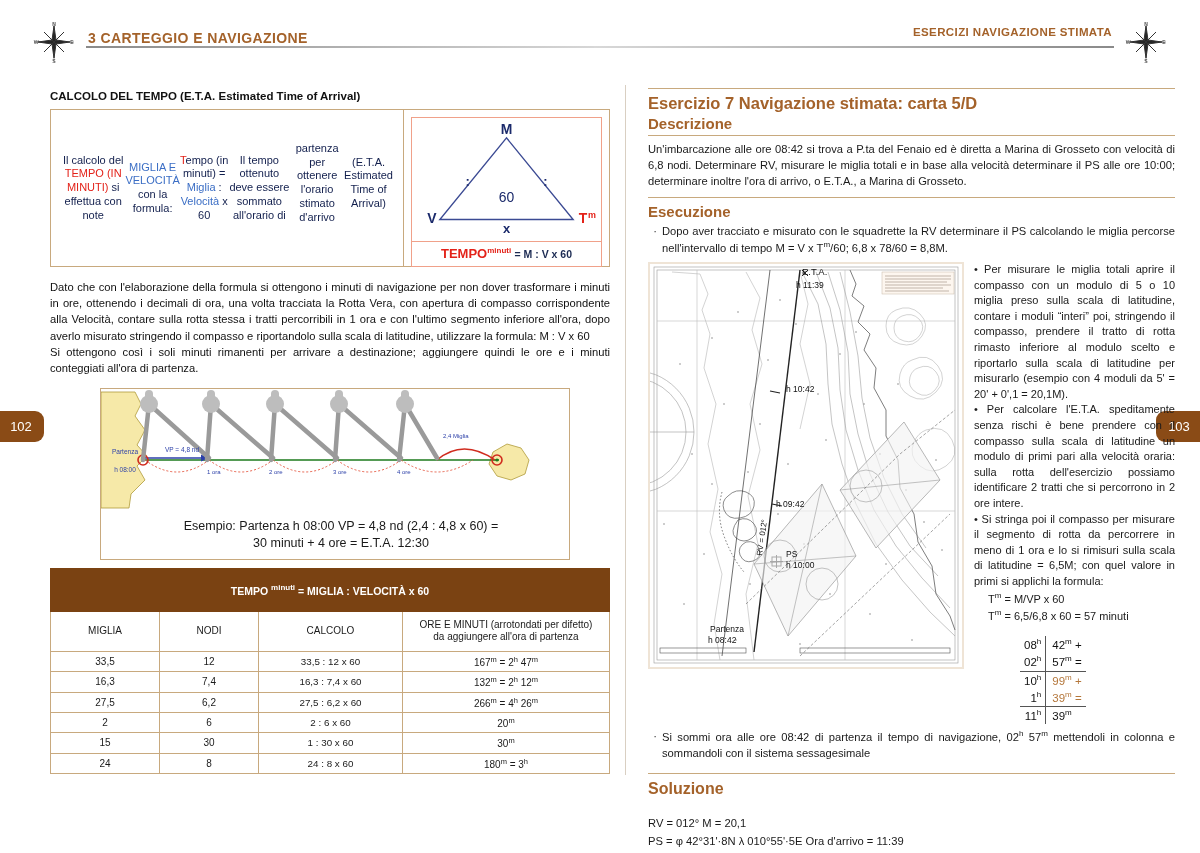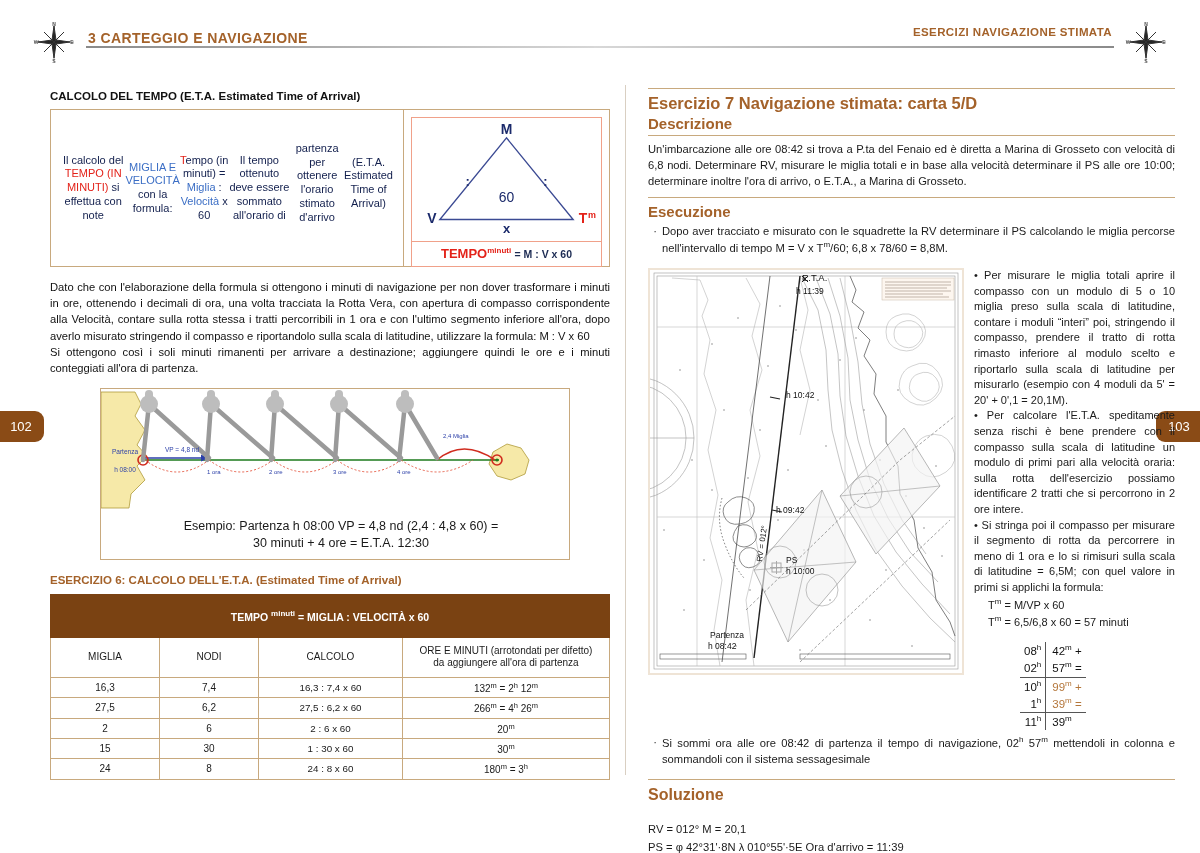--- a/index.html
+++ b/index.html
@@ -174,21 +174,21 @@
     color: #a4622a; font-size: 15px; font-weight: bold;
     margin: 2px 0 3px;
   }
   .rule-thin { height: 1px; background: #c8a97e; margin: 2px 0 5px; }
   .desc-text { font-size: 11.2px; line-height: 1.45; text-align: justify; }
 
   .bullet-row { display: flex; font-size: 11.2px; line-height: 1.45; margin-top: 3px;}
   .bullet-dot { width: 14px; flex: 0 0 14px; text-align: center; color:#333; }
   .bullet-txt { flex: 1 1 auto; text-align: justify; }
 
-  .two-col { display: flex; margin-top: 12px; justify-content: space-between; }
+  .two-col { display: flex; margin-top: 6px; justify-content: space-between; }
   .chart-wrap {
     flex: 0 0 316px; width: 316px; height: 407px;
     border: 2px solid #efe4d6;
     box-sizing: border-box;
     position: relative;
     overflow: hidden;
     background: #fff;
   }
   .side-col {
     flex: 1 1 auto;
@@ -389,38 +389,43 @@
         <text x="232" y="84" font-size="6" fill="#2b3fa8" font-family="Liberation Sans">3 ore</text>
         <text x="296" y="84" font-size="6" fill="#2b3fa8" font-family="Liberation Sans">4 ore</text>
         <text x="342" y="48" font-size="6" fill="#2b3fa8" font-family="Liberation Sans">2,4 Miglia</text>
       </svg>
       <div class="example-cap">
         <div>Esempio: Partenza h 08:00  VP = 4,8 nd   (2,4 : 4,8 x 60) =</div>
         <div>30 minuti + 4 ore = E.T.A. 12:30</div>
       </div>
     </div>
 
-    <div class="sec-title orange" style="margin-top:14px">ESERCIZIO 6: CALCOLO DELL'E.T.A. (Estimated Time of Arrival)</div>
 
     <table class="etable">
       <thead>
         <tr class="head">
           <th colspan="4"><span>TEMPO </span><span class="supn">minuti</span><span> = MIGLIA : VELOCITÀ x 60</span></th>
         </tr>
         <tr class="subhead">
           <td style="width:100px">MIGLIA</td>
           <td style="width:90px">NODI</td>
           <td style="width:135px">CALCOLO</td>
           <td>
             <div>ORE E MINUTI (arrotondati per difetto)</div>
             <div>da aggiungere all'ora di partenza</div>
           </td>
         </tr>
       </thead>
       <tbody>
+          <tr>
+            <td>33,5</td>
+            <td>12</td>
+            <td class="calc">33,5 : 12 x 60</td>
+            <td><span>167</span><span class="sup">m</span><span> = 2</span><span class="sup">h</span><span> 47</span><span class="sup">m</span></td>
+          </tr>
           <tr>
             <td>16,3</td>
             <td>7,4</td>
             <td class="calc">16,3 : 7,4 x 60</td>
             <td><span>132</span><span class="sup">m</span><span> = 2</span><span class="sup">h</span><span> 12</span><span class="sup">m</span></td>
           </tr>
           <tr>
             <td>27,5</td>
             <td>6,2</td>
             <td class="calc">27,5 : 6,2 x 60</td>

